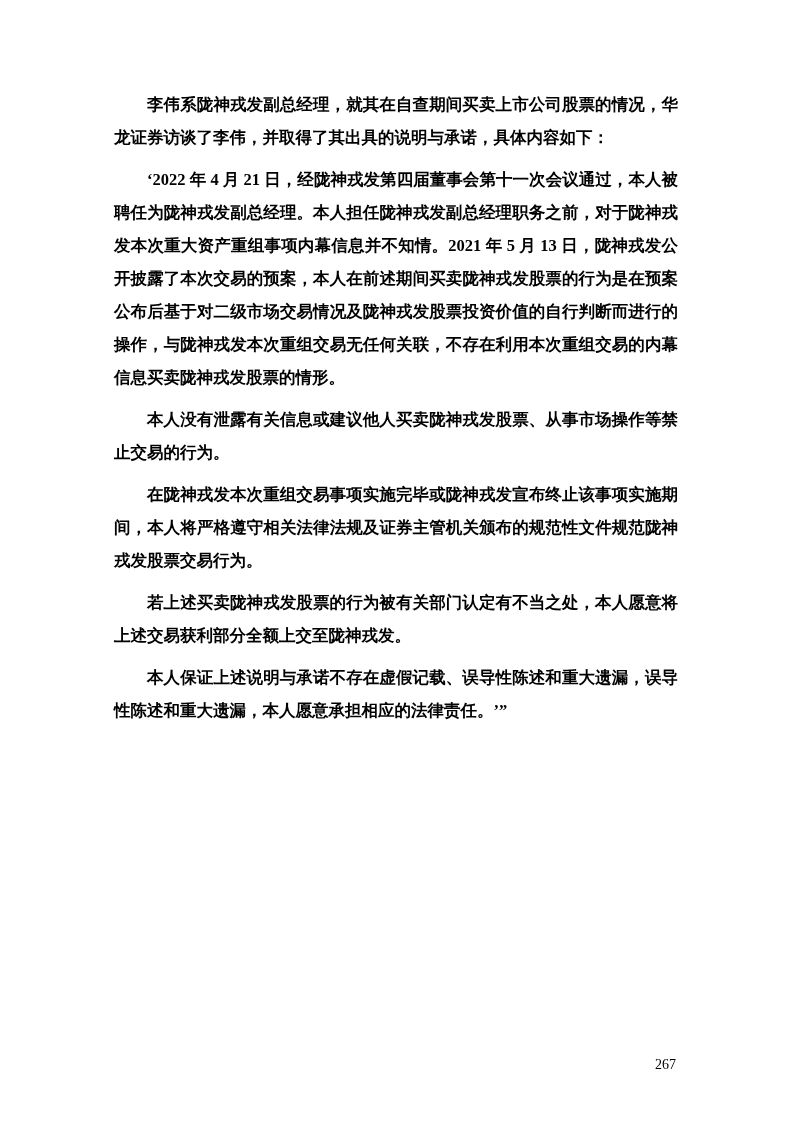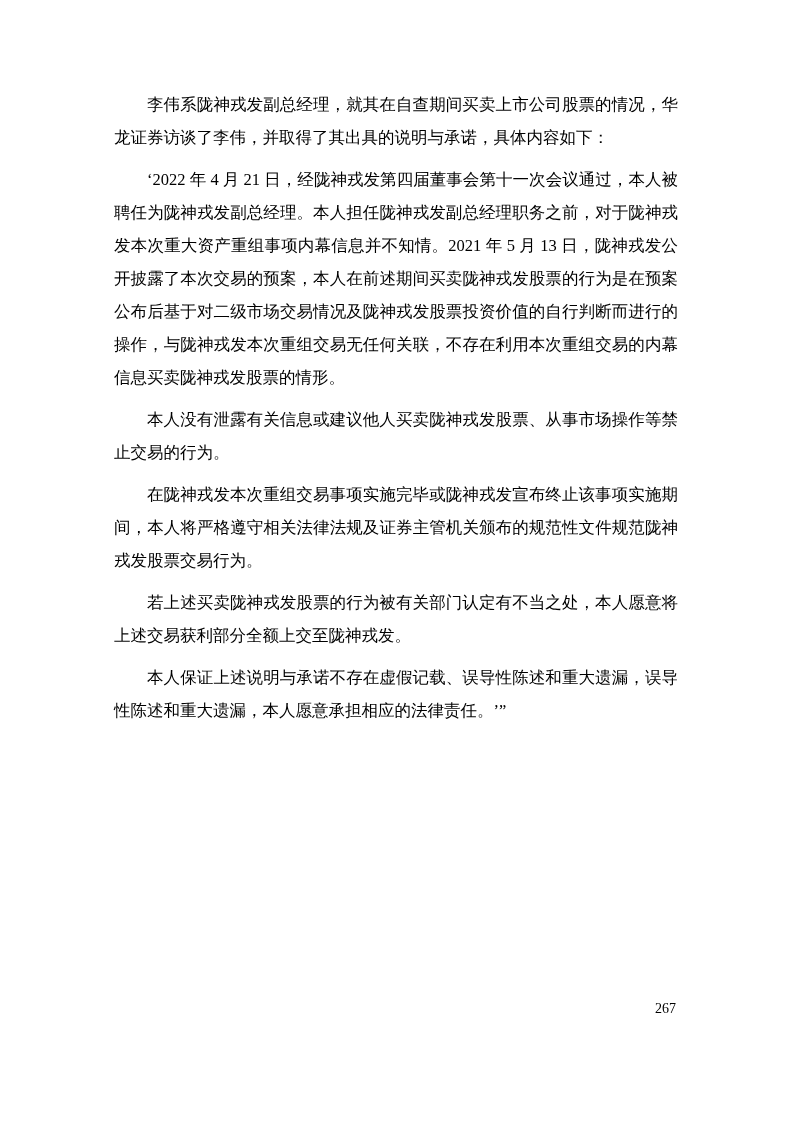--- a/index.html
+++ b/index.html
@@ -22,27 +22,28 @@
     top: 88px;
     width: 564px;
   }
   .content p {
     margin: 0 0 9px 0;
     font-size: 16.5px;
     line-height: 33px;
     text-align: justify;
     text-indent: 2em;
     word-break: break-all;
+    font-weight: bold;
   }
   .section-heading {
     margin-top: 4px;
   }
   .page-number {
     position: absolute;
-    top: 1000px;
+    top: 1056px;
     right: 117px;
     font-size: 14px;
     line-height: 18px;
     color: #000000;
   }
 </style>
 </head>
 <body>
 
 <div class="page">

